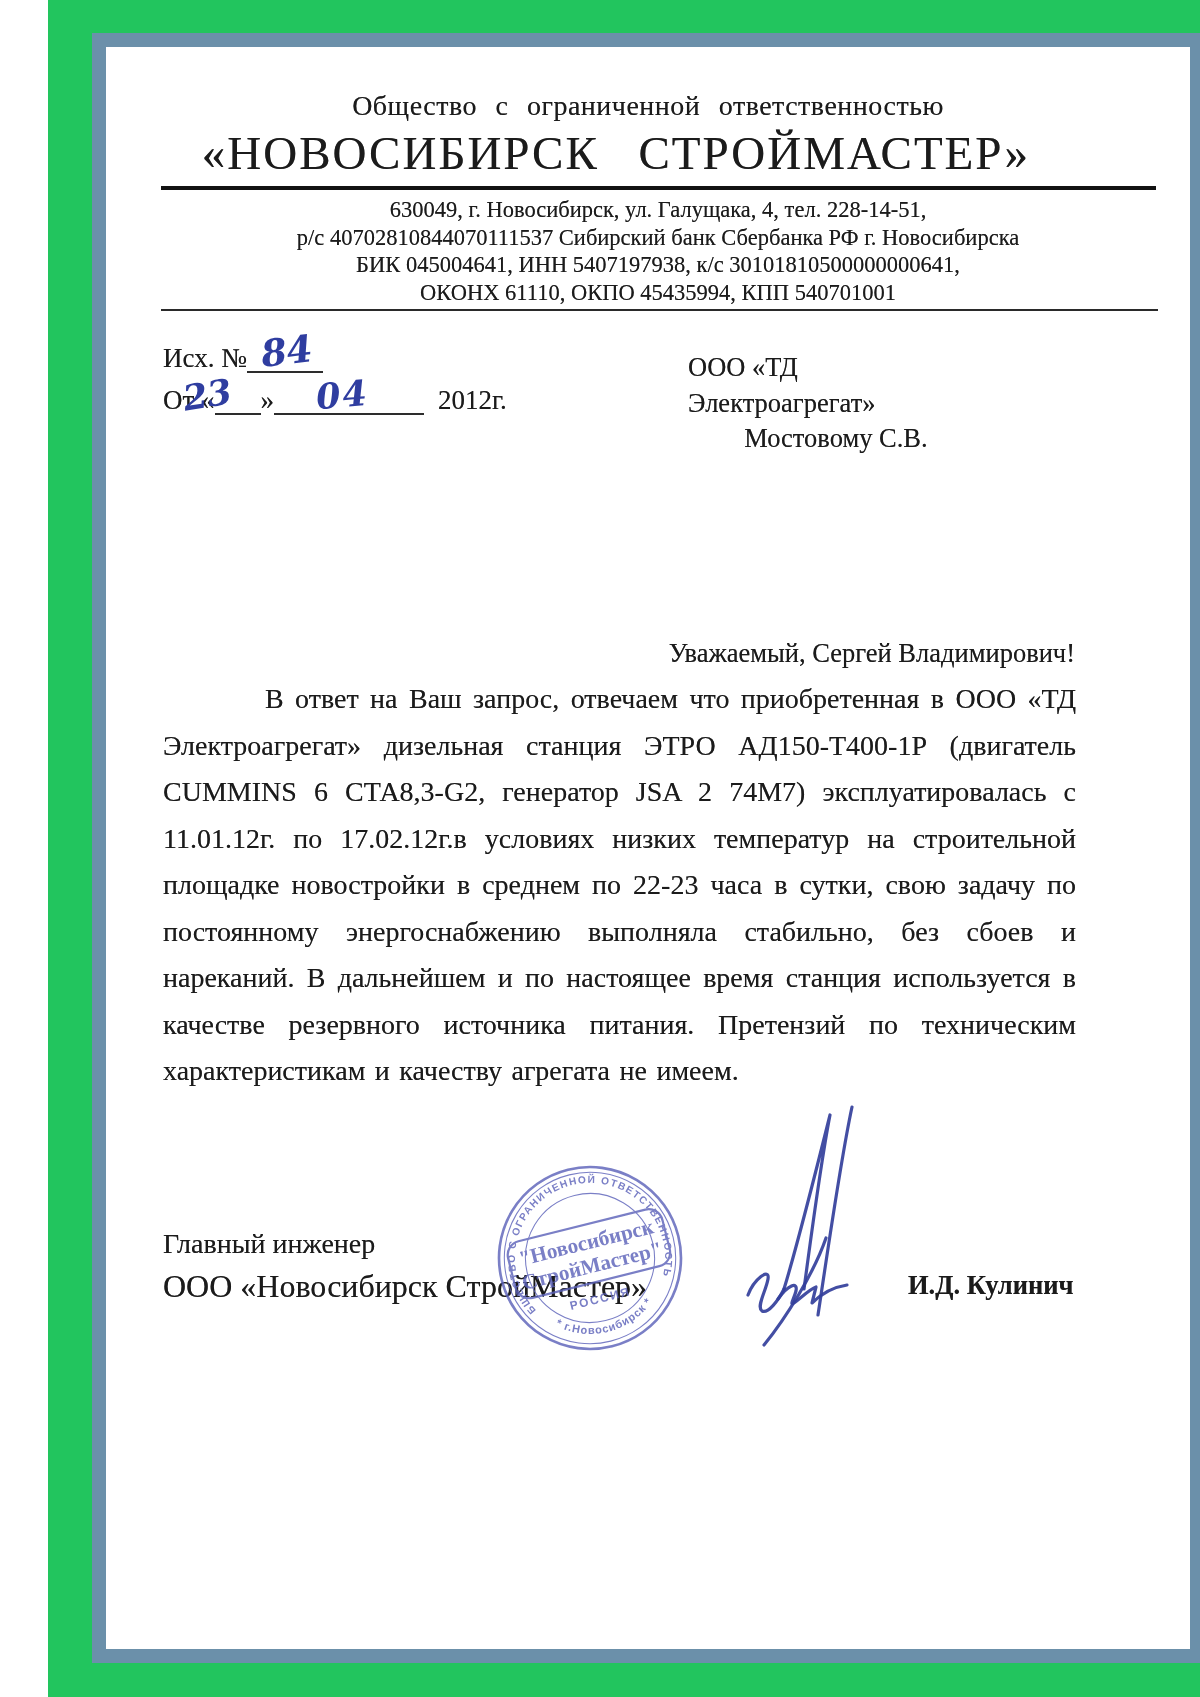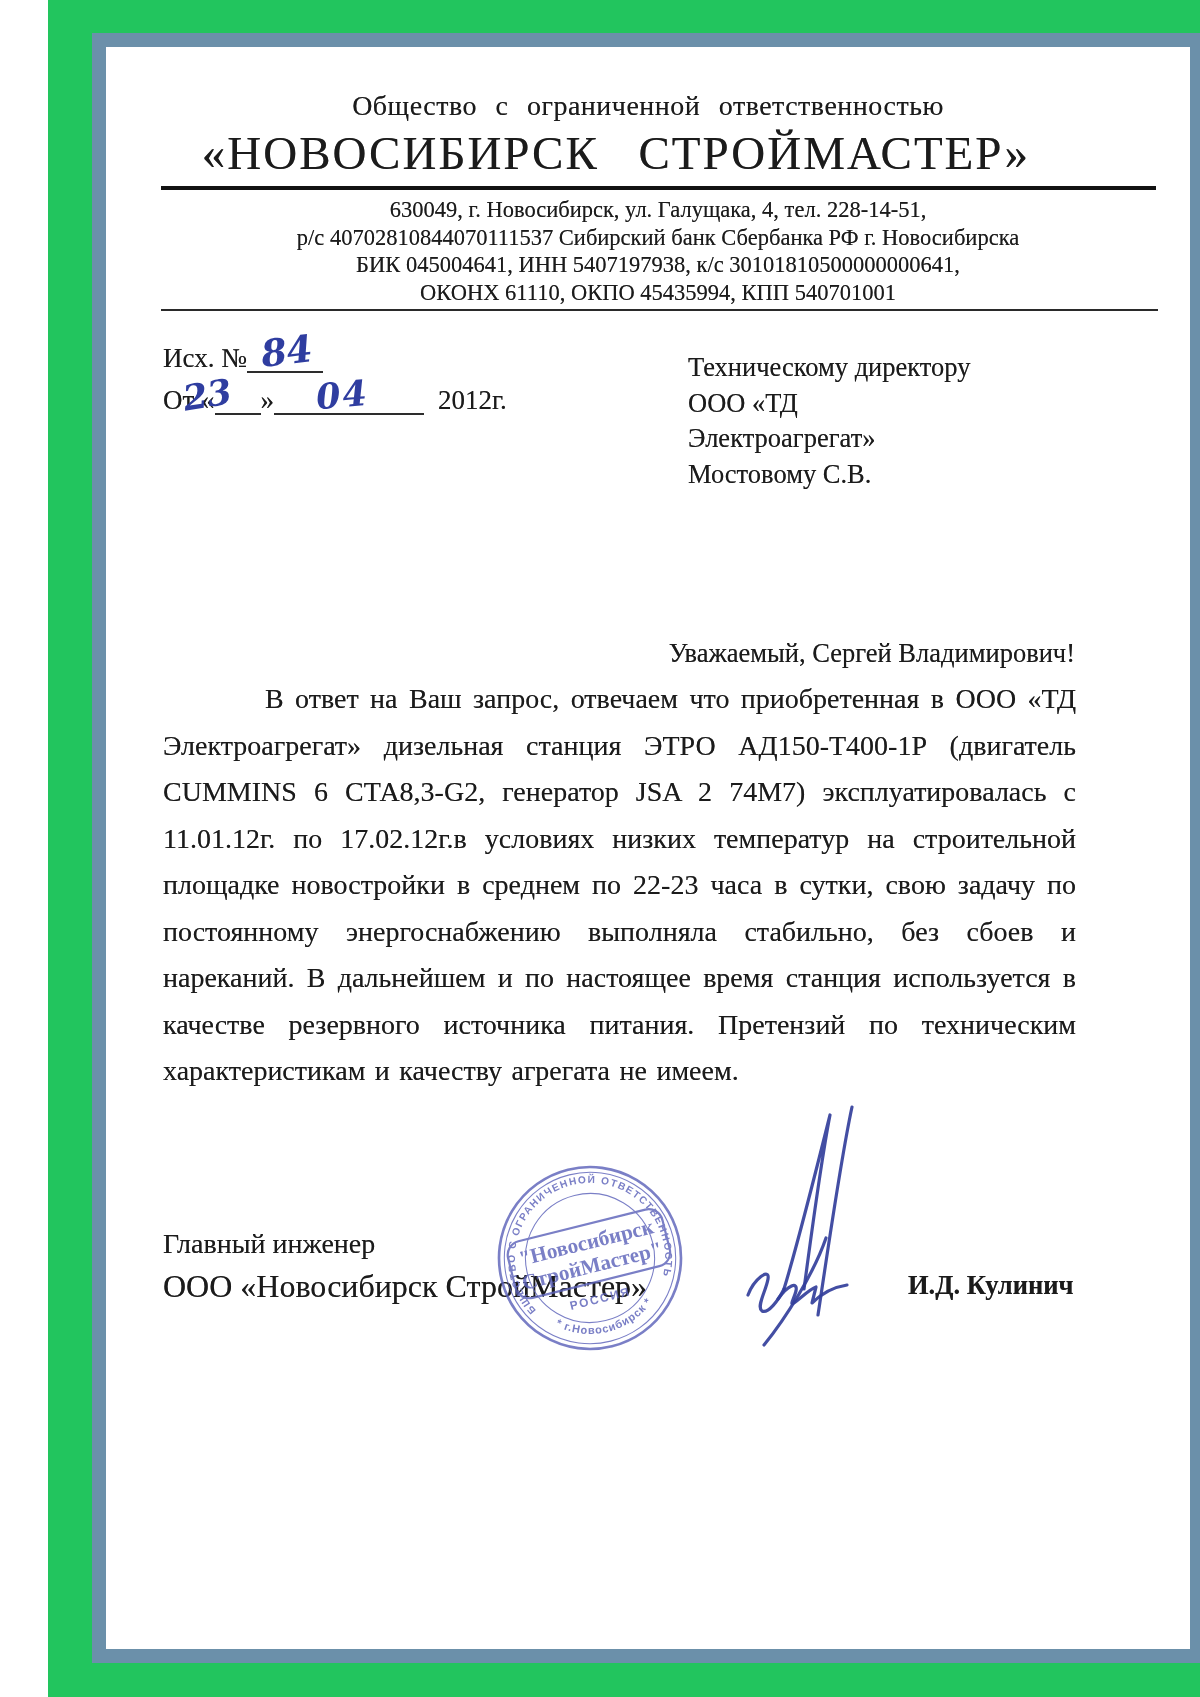--- a/index.html
+++ b/index.html
@@ -39,21 +39,21 @@
     color:#2f3da0;text-shadow:none;
   }
   .hw-num{position:absolute;bottom:-2px;}
   .hw-84{left:14px;font-size:37px;transform:rotate(-7deg);}
   .hw-23{left:-32px;font-size:35px;transform:rotate(-9deg);}
   .hw-04{left:42px;font-size:35px;transform:rotate(-5deg);letter-spacing:2px;}
   .year{margin-left:14px;text-align:center;}
 
   
   .addressee{position:absolute;left:640px;top:350px;width:296px;font-size:26.5px;line-height:35.5px;}
-  .addressee .a3{text-align:left;}
+  .addressee .a3{text-align:center;}
 
   
   .salutation{position:absolute;left:115px;top:638px;width:912px;text-align:right;font-size:26.5px;}
   .body-par{position:absolute;left:115px;top:676px;width:913px;
     font-size:28px;line-height:46.5px;text-align:justify;text-indent:102px;
     word-spacing:2.5px;margin:0;}
 
   
   .sig-pos1{position:absolute;left:115px;top:1228px;font-size:28px;}
   .sig-pos2{position:absolute;left:115px;top:1268px;font-size:32px;}
@@ -90,21 +90,20 @@
   <div class="ref-block txt">
     <div class="ref-line">
       <span>Исх. №</span><span class="u" style="width:76px;"><span class="hw hw-num hw-84">84</span></span>
     </div>
     <div class="ref-line">
       <span>От «</span><span class="u" style="width:46px;"><span class="hw hw-num hw-23">23</span></span><span>»</span><span class="u" style="width:150px;"><span class="hw hw-num hw-04">04</span></span><span class="year">2012г.</span>
     </div>
   </div>
 
   <div class="addressee txt">
-    <div class="a1">Техническому директору</div>
     <div class="a2">ООО «ТД Электроагрегат»</div>
     <div class="a3">Мостовому С.В.</div>
   </div>
 
   <div class="salutation txt">Уважаемый, Сергей Владимирович!</div>
   <p class="body-par txt">В ответ на Ваш запрос, отвечаем что приобретенная в ООО «ТД Электроагрегат» дизельная станция ЭТРО АД150-Т400-1Р (двигатель CUMMINS 6 СТА8,3-G2, генератор JSA 2 74М7) эксплуатировалась с 11.01.12г. по 17.02.12г.в условиях низких температур на строительной площадке новостройки в среднем по 22-23 часа в сутки, свою задачу по постоянному энергоснабжению выполняла стабильно, без сбоев и нареканий. В дальнейшем и по настоящее время станция используется в качестве резервного источника питания. Претензий по техническим характеристикам и качеству агрегата не имеем.</p>
 
   <div class="sig-pos1 txt">Главный инженер</div>
   <div class="sig-pos2 txt">ООО «Новосибирск СтройМастер»</div>
   <div class="signer txt">И.Д. Кулинич</div>

